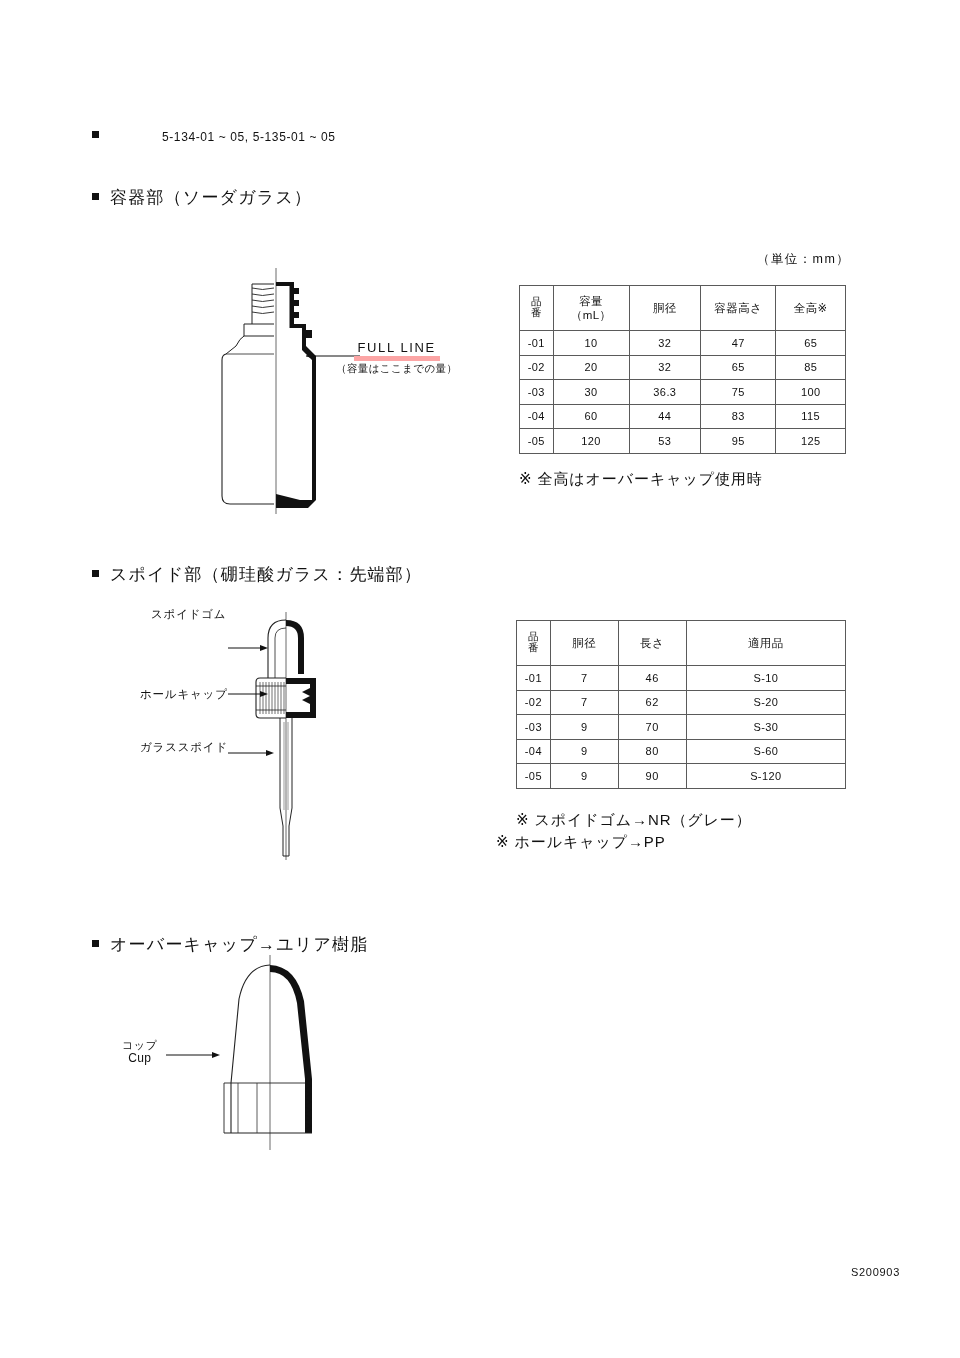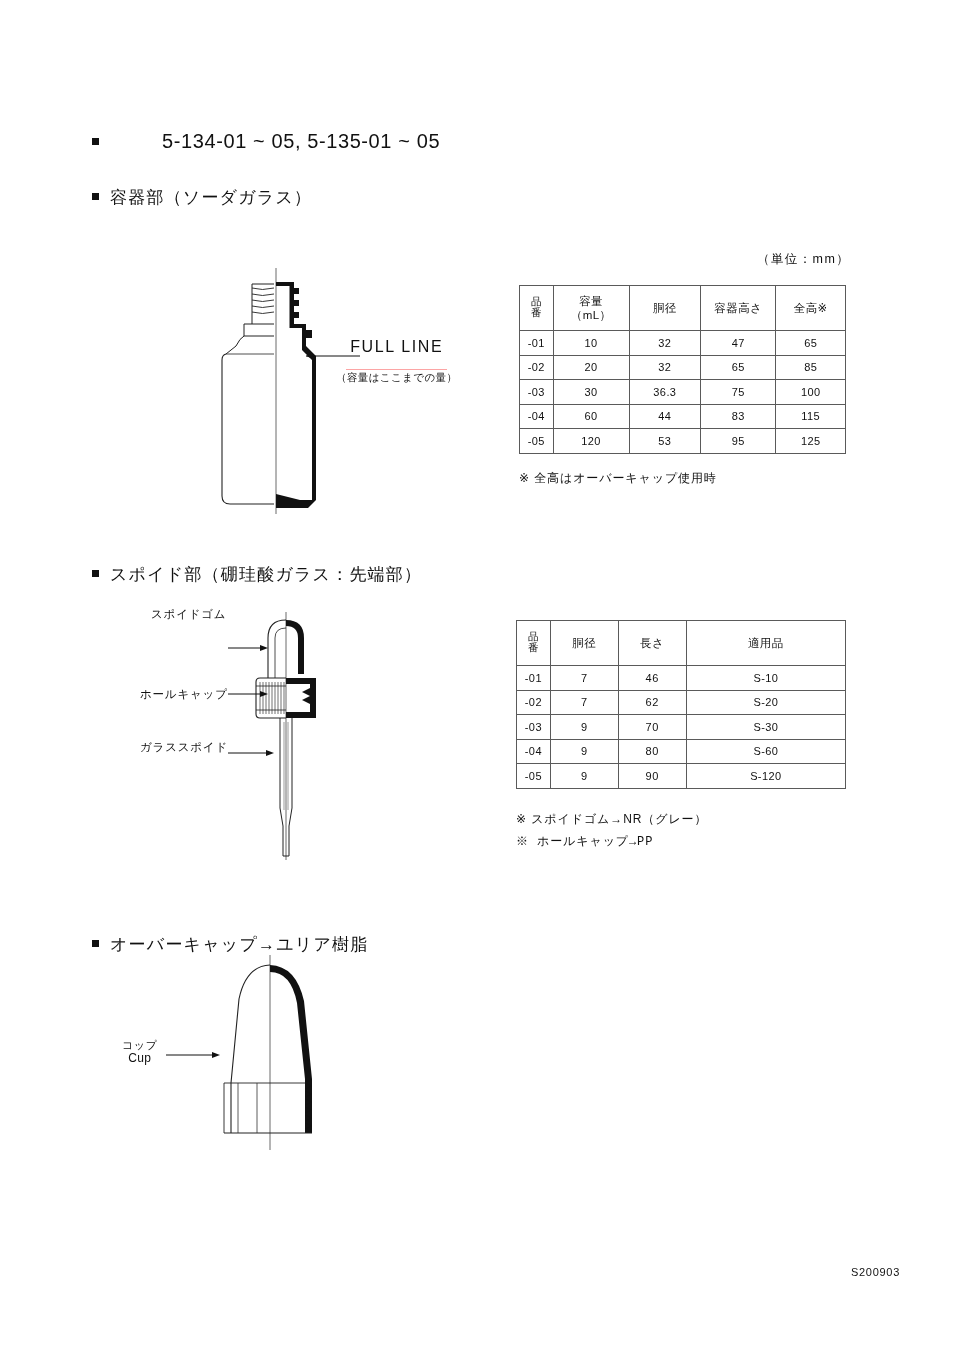--- a/index.html
+++ b/index.html
@@ -33,21 +33,21 @@
     display: inline-block;
     width: 7px;
     height: 7px;
     background: #111;
     margin-right: 11px;
     position: relative;
     top: -3px;
     flex: none;
   }
   .heading .code {
-    font-size: 20px;
+    font-size: 12px;
     letter-spacing: 0.6px;
     margin-left: 52px;
     color: #111;
   }
 
   
   .spec-table {
     position: absolute;
     border-collapse: collapse;
     font-size: 11px;
@@ -80,21 +80,21 @@
   }
   .unit-note {
     position: absolute;
     font-size: 12.5px;
     letter-spacing: 1.4px;
     color: #111;
     white-space: nowrap;
   }
   .foot-note {
     position: absolute;
-    font-size: 12px;
+    font-size: 15px;
     letter-spacing: .9px;
     color: #111;
     white-space: nowrap;
   }
 
   
   .dlabel {
     position: absolute;
     font-size: 11.5px;
     letter-spacing: .8px;
@@ -102,24 +102,24 @@
     white-space: nowrap;
   }
 
   .fullline-box {
     position: absolute;
     text-align: center;
     white-space: nowrap;
     color: #111;
   }
   .fullline-box .fl-en {
-    font-size: 16px;
+    font-size: 13px;
     letter-spacing: 1.6px;
-    border-bottom: 1px solid #fca5a5;
-    padding: 0 4px 13px 4px;
+    border-bottom: 5px solid #fca5a5;
+    padding: 0 4px 1px 4px;
     display: inline-block;
   }
   .fullline-box .fl-jp {
     font-size: 10.5px;
     letter-spacing: .4px;
     display: block;
     margin-top: 1px;
   }
 
   .cup-label {
@@ -364,21 +364,21 @@
     <tr>
       <td>-05</td>
       <td>9</td>
       <td>90</td>
       <td>S-120</td>
     </tr>
   </tbody>
 </table>
 
 <div class="foot-note" style="left:516px; top:811px;">※ スポイドゴム→NR（グレー）</div>
-<div class="foot-note" style="left:516px; top:833px;font-family:Liberation Mono, monospace;">※ ホールキャップ→PP</div>
+<div class="foot-note" style="left:496px; top:833px;">※ ホールキャップ→PP</div>
 
 <div class="heading" style="left:92px; top:933px;">
   <span class="bullet"></span>
   <span>オーバーキャップ→ユリア樹脂</span>
 </div>
 
 <div class="abs" style="left:212px; top:955px;">
   <svg width="128" height="195" viewBox="0 0 128 195" fill="none">
 
     <line x1="58" y1="0" x2="58" y2="195" stroke="#444" stroke-width="0.8"></line>

